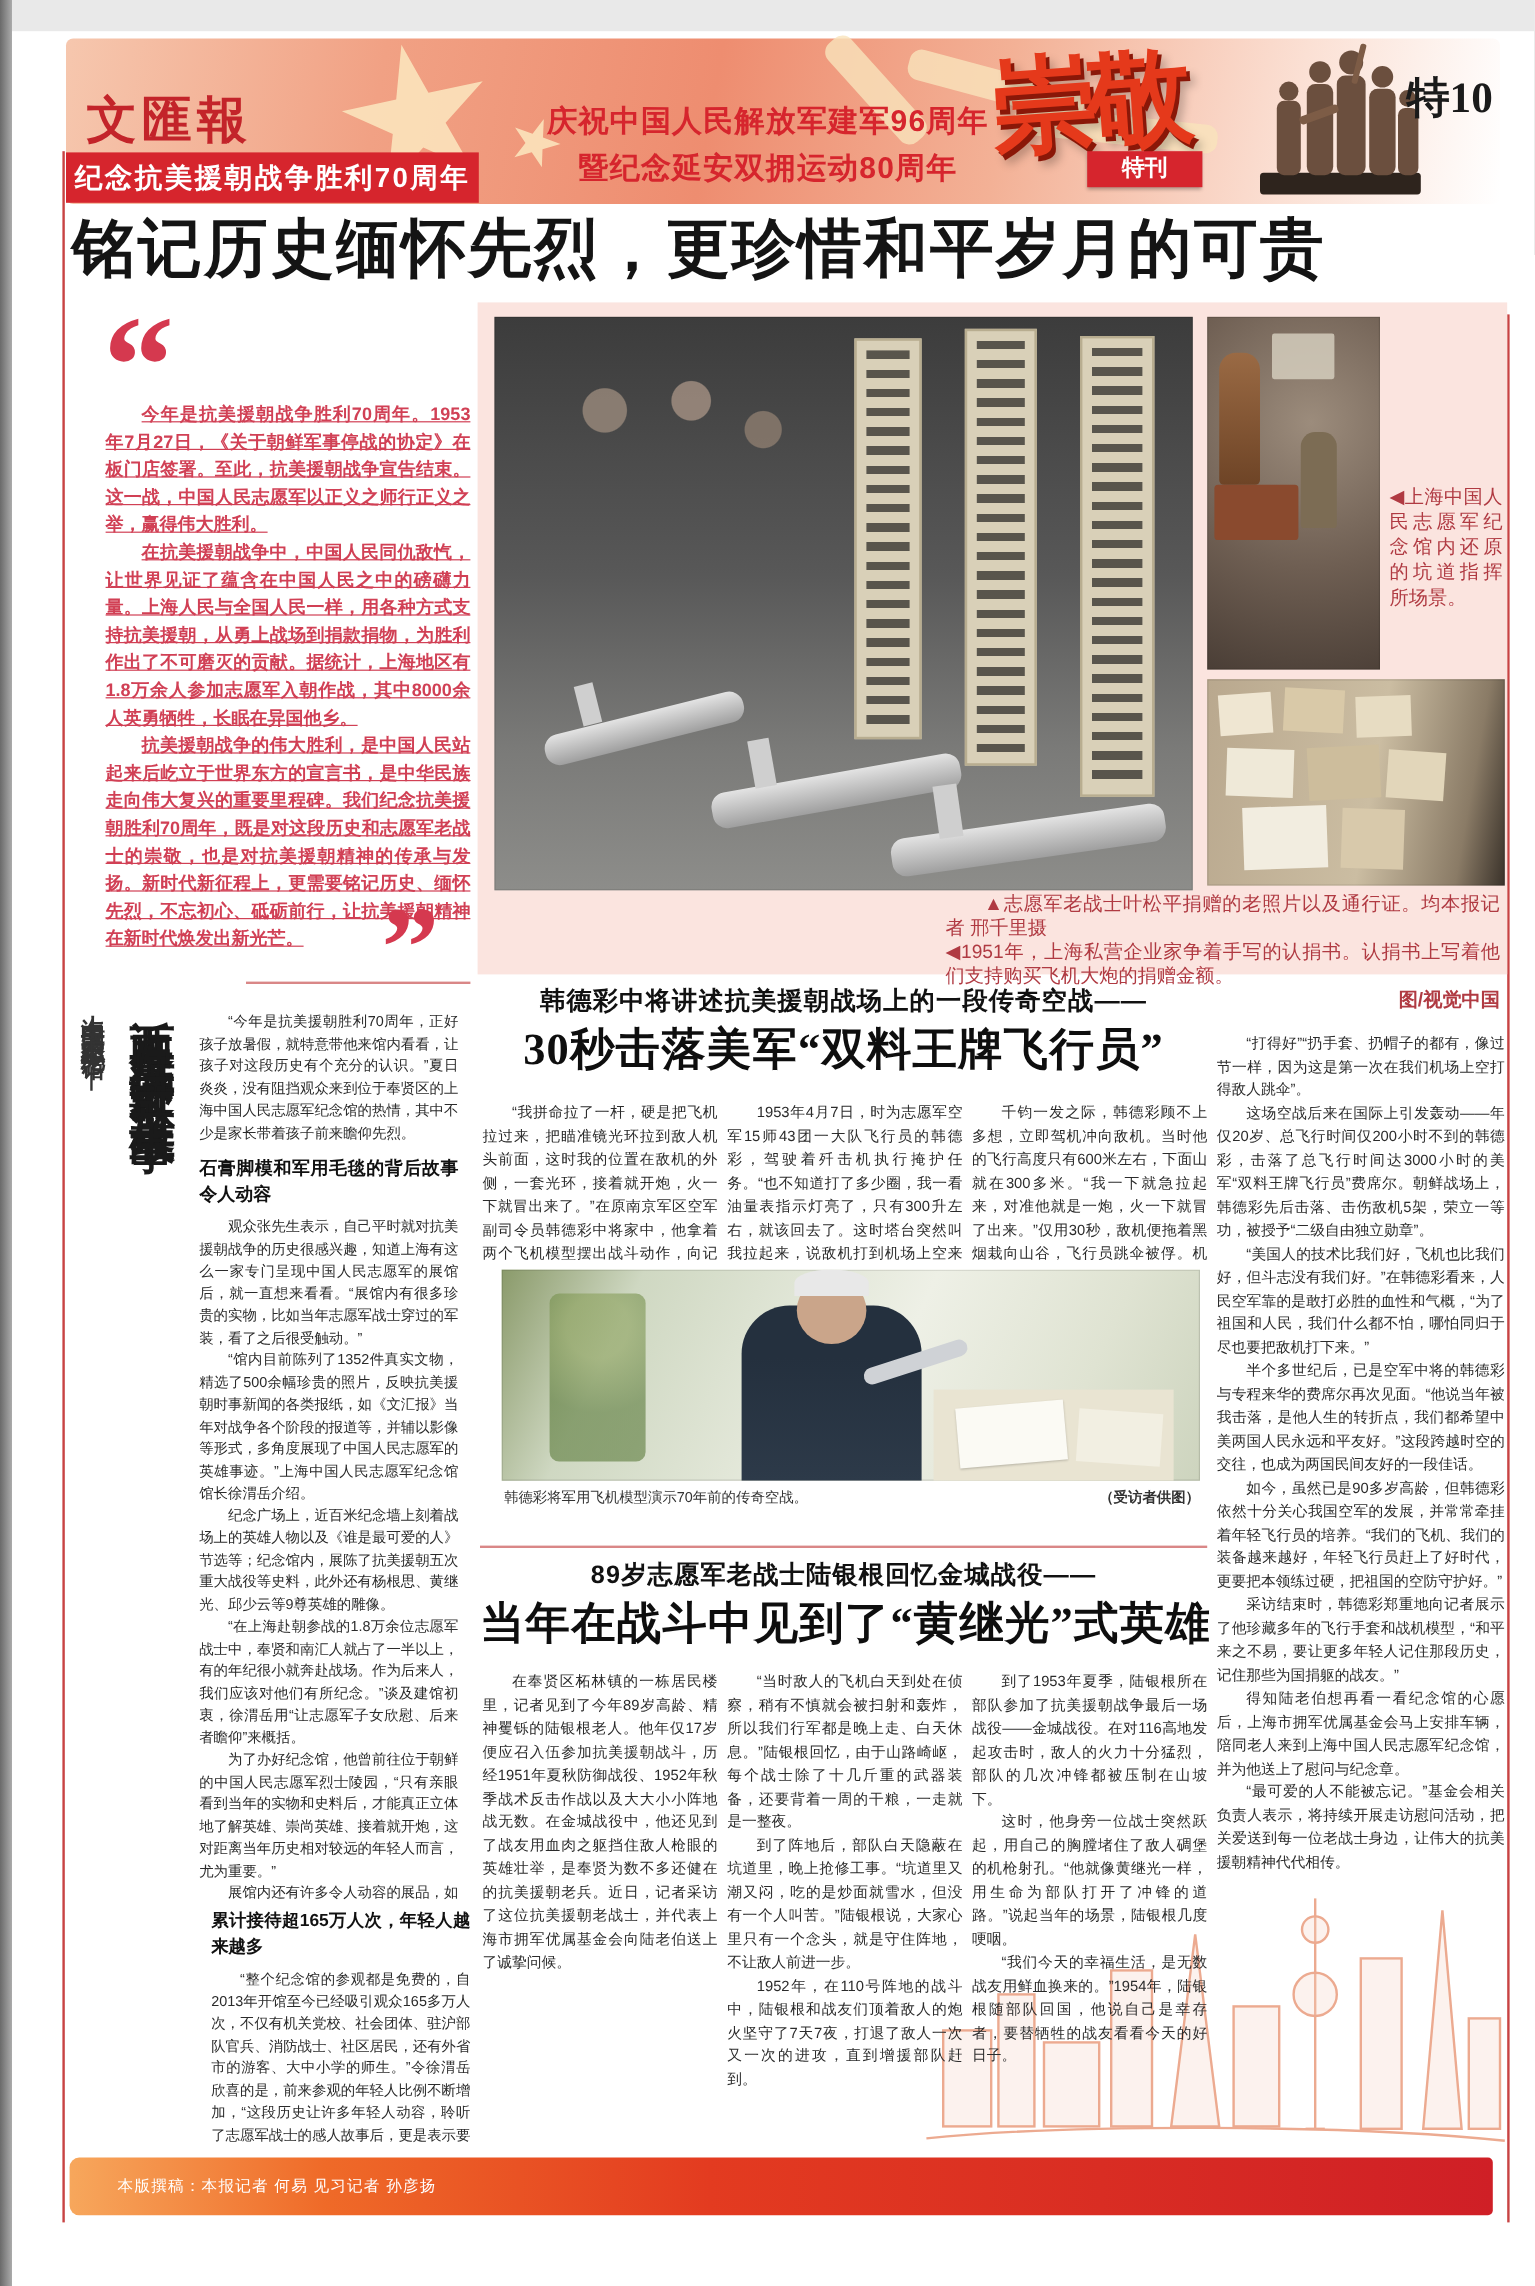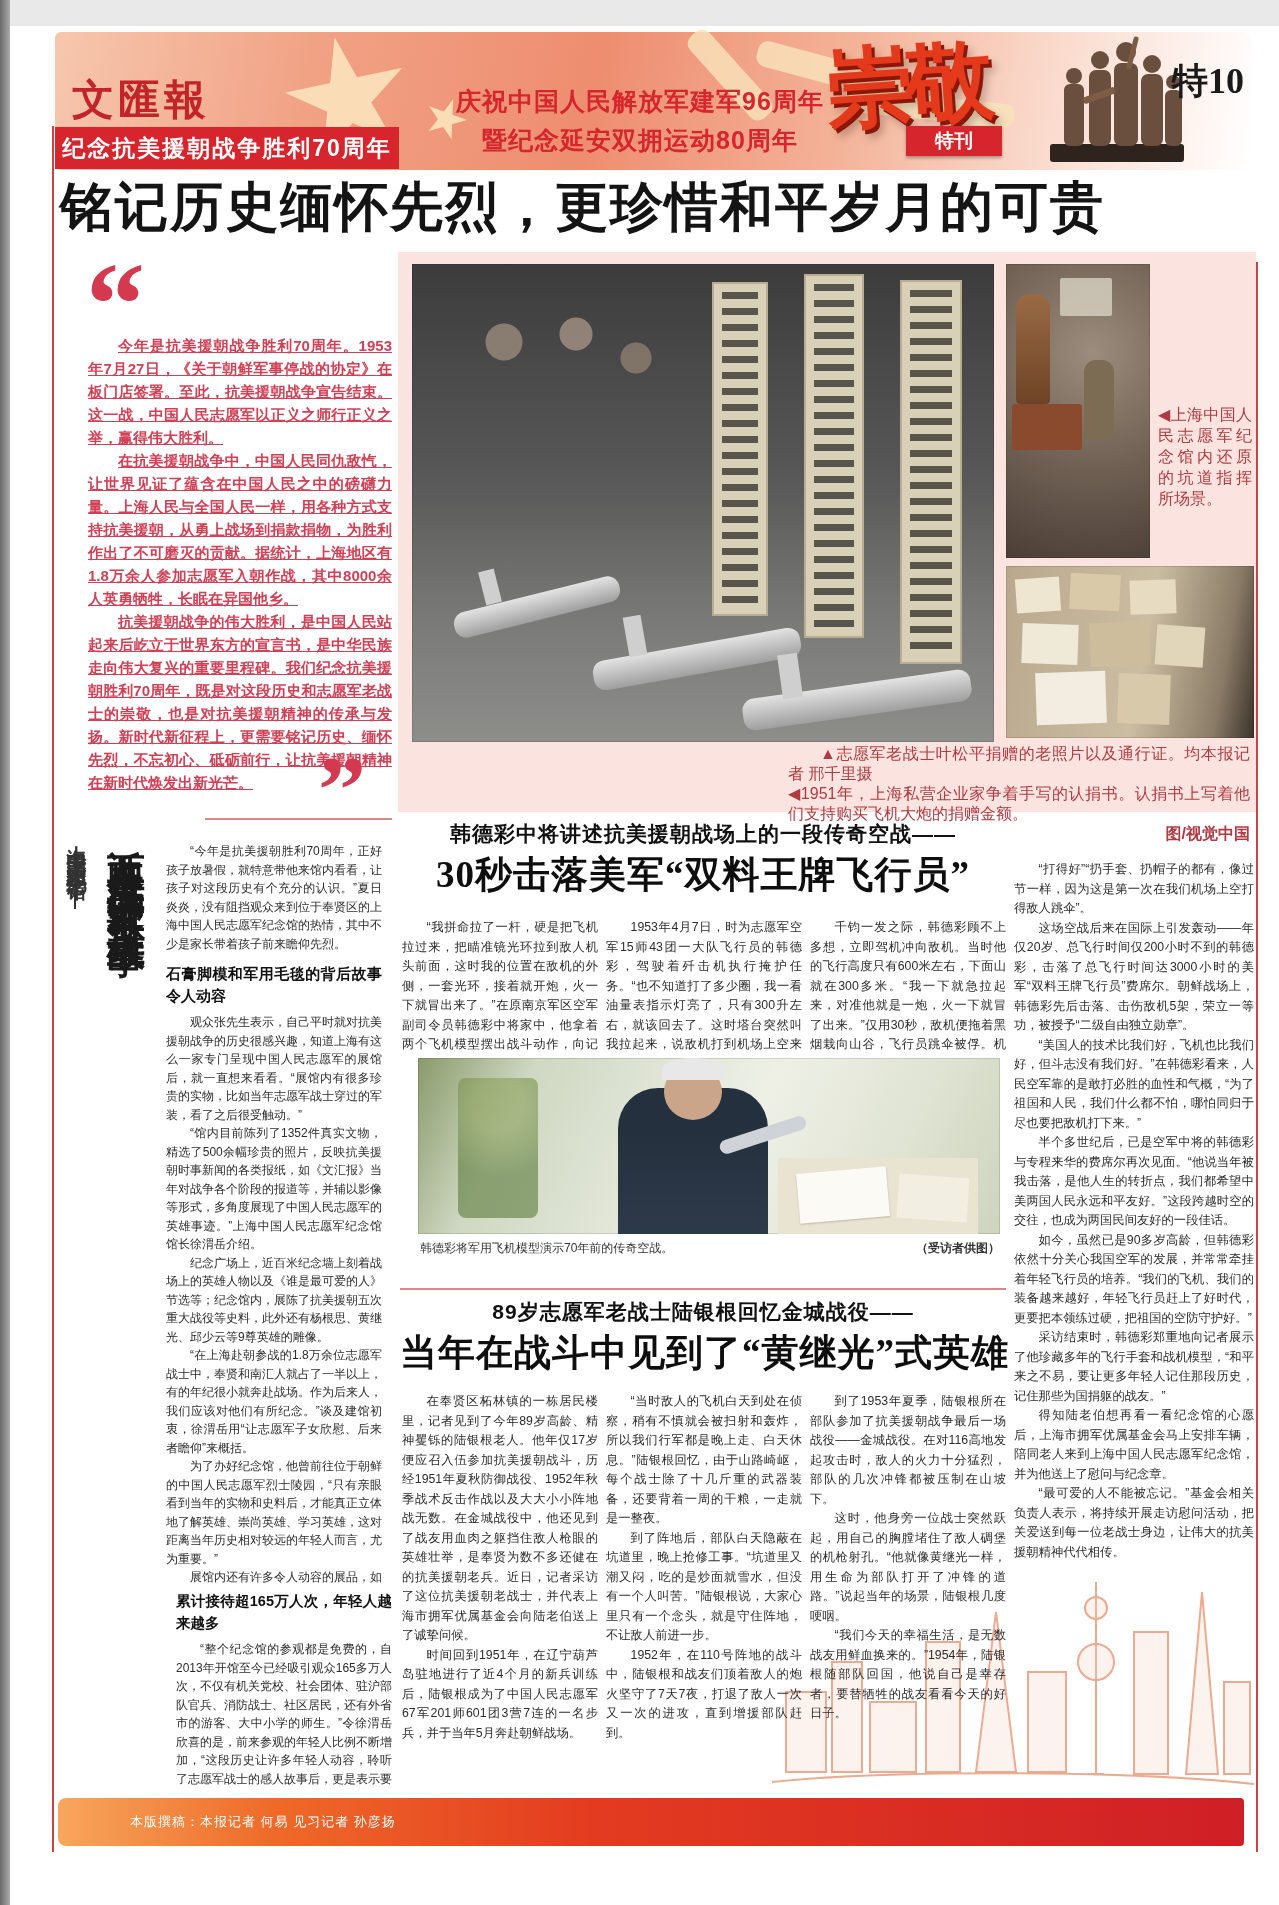--- a/index.html
+++ b/index.html
@@ -167,21 +167,21 @@
   <div class="abs vsmall" style="left:64px;top:830px;height:680px;">上海中国人民志愿军纪念馆——</div>
   <div class="abs vbig" style="left:100px;top:820px;height:700px;">近两千件展品讲述可歌可泣英雄故事</div>
 
   <div class="abs body-text" style="left:166px;top:842px;width:216px;height:742px;">
     <p>“今年是抗美援朝胜利70周年，正好孩子放暑假，就特意带他来馆内看看，让孩子对这段历史有个充分的认识。”夏日炎炎，没有阻挡观众来到位于奉贤区的上海中国人民志愿军纪念馆的热情，其中不少是家长带着孩子前来瞻仰先烈。</p>
     <p class="subhead">石膏脚模和军用毛毯的背后故事令人动容</p>
     <p>观众张先生表示，自己平时就对抗美援朝战争的历史很感兴趣，知道上海有这么一家专门呈现中国人民志愿军的展馆后，就一直想来看看。“展馆内有很多珍贵的实物，比如当年志愿军战士穿过的军装，看了之后很受触动。”</p>
     <p>“馆内目前陈列了1352件真实文物，精选了500余幅珍贵的照片，反映抗美援朝时事新闻的各类报纸，如《文汇报》当年对战争各个阶段的报道等，并辅以影像等形式，多角度展现了中国人民志愿军的英雄事迹。”上海中国人民志愿军纪念馆馆长徐渭岳介绍。</p>
     <p>纪念广场上，近百米纪念墙上刻着战场上的英雄人物以及《谁是最可爱的人》节选等；纪念馆内，展陈了抗美援朝五次重大战役等史料，此外还有杨根思、黄继光、邱少云等9尊英雄的雕像。</p>
     <p>“在上海赴朝参战的1.8万余位志愿军战士中，奉贤和南汇人就占了一半以上，有的年纪很小就奔赴战场。作为后来人，我们应该对他们有所纪念。”谈及建馆初衷，徐渭岳用“让志愿军子女欣慰、后来者瞻仰”来概括。</p>
-    <p>为了办好纪念馆，他曾前往位于朝鲜的中国人民志愿军烈士陵园，“只有亲眼看到当年的实物和史料后，才能真正立体地了解英雄、崇尚英雄、学习英雄，这对距离当年历史相对较远的年轻人而言，尤为重要。”</p>
+    <p>为了办好纪念馆，他曾前往位于朝鲜的中国人民志愿军烈士陵园，“只有亲眼看到当年的实物和史料后，才能真正立体地了解英雄、崇尚英雄、接着就开炮，这对距离当年历史相对较远的年轻人而言，尤为重要。”</p>
     <p>展馆内还有许多令人动容的展品，如原中国人民解放军26军88师262团2连政治指导员宋良东的遗孀毛翠庭女士捐赠的一对石膏脚模和一条军用毛毯。纪念馆工作人员徐青讲述，在朝鲜战场上，宋指导员双脚被冻坏，回国后国家为其打造了这对供制作矫形皮鞋使用的石膏脚模。“由于经受了零下40摄氏度以下的低温，许多志愿军战士的脚冻伤后，就需要穿上这种特制的矫形皮鞋，不然行走很困难。”军用毛毯则是在1950年11月缴获的战利品，后来给战士们作御寒物。宋良东负伤回国时躺在担架上，战友用这条毛毯裹住他负伤的双脚远行，至今已有70多年。</p>
 
   </div>
   <div class="abs body-text" style="left:176px;top:1590px;width:216px;height:196px;">
     <p class="subhead" style="font-size:14.5px;margin-top:0 !important;">累计接待超165万人次，年轻人越来越多</p>
     <p>“整个纪念馆的参观都是免费的，自2013年开馆至今已经吸引观众165多万人次，不仅有机关党校、社会团体、驻沪部队官兵、消防战士、社区居民，还有外省市的游客、大中小学的师生。”令徐渭岳欣喜的是，前来参观的年轻人比例不断增加，“这段历史让许多年轻人动容，聆听了志愿军战士的感人故事后，更是表示要珍惜来之不易的和平年代。”</p>
 
   </div>
 
   <div class="abs akicker" style="left:400px;top:820px;width:606px;">韩德彩中将讲述抗美援朝战场上的一段传奇空战——</div>
@@ -210,21 +210,20 @@
     <span>韩德彩将军用飞机模型演示70年前的传奇空战。</span>
     <span style="font-weight:bold;">（受访者供图）</span>
   </div>
 
   <div class="abs" style="left:400px;top:1288px;width:606px;height:2px;background:#d98787;"></div>
 
   <div class="abs akicker" style="left:400px;top:1298px;width:606px;">89岁志愿军老战士陆银根回忆金城战役——</div>
   <div class="abs ahead" style="left:400px;top:1328px;width:606px;">当年在战斗中见到了“黄继光”式英雄</div>
   <div class="abs col" style="left:402px;top:1392px;width:196px;height:394px;z-index:1;">
     <p>在奉贤区柘林镇的一栋居民楼里，记者见到了今年89岁高龄、精神矍铄的陆银根老人。他年仅17岁便应召入伍参加抗美援朝战斗，历经1951年夏秋防御战役、1952年秋季战术反击作战以及大大小小阵地战无数。在金城战役中，他还见到了战友用血肉之躯挡住敌人枪眼的英雄壮举，是奉贤为数不多还健在的抗美援朝老兵。近日，记者采访了这位抗美援朝老战士，并代表上海市拥军优属基金会向陆老伯送上了诚挚问候。</p>
-    <p>时间回到1951年，在辽宁葫芦岛驻地进行了近4个月的新兵训练后，陆银根成为了中国人民志愿军67军201师601团3营7连的一名步兵，并于当年5月奔赴朝鲜战场。</p>
   </div>
   <div class="abs col" style="left:606px;top:1392px;width:196px;height:394px;z-index:1;">
     <p>“当时敌人的飞机白天到处在侦察，稍有不慎就会被扫射和轰炸，所以我们行军都是晚上走、白天休息。”陆银根回忆，由于山路崎岖，每个战士除了十几斤重的武器装备，还要背着一周的干粮，一走就是一整夜。</p>
     <p>到了阵地后，部队白天隐蔽在坑道里，晚上抢修工事。“坑道里又潮又闷，吃的是炒面就雪水，但没有一个人叫苦。”陆银根说，大家心里只有一个念头，就是守住阵地，不让敌人前进一步。</p>
     <p>1952年，在110号阵地的战斗中，陆银根和战友们顶着敌人的炮火坚守了7天7夜，打退了敌人一次又一次的进攻，直到增援部队赶到。</p>
   </div>
   <div class="abs col" style="left:810px;top:1392px;width:196px;height:330px;z-index:1;">
     <p>到了1953年夏季，陆银根所在部队参加了抗美援朝战争最后一场战役——金城战役。在对116高地发起攻击时，敌人的火力十分猛烈，部队的几次冲锋都被压制在山坡下。</p>
     <p>这时，他身旁一位战士突然跃起，用自己的胸膛堵住了敌人碉堡的机枪射孔。“他就像黄继光一样，用生命为部队打开了冲锋的道路。”说起当年的场景，陆银根几度哽咽。</p>
     <p>“我们今天的幸福生活，是无数战友用鲜血换来的。”1954年，陆银根随部队回国，他说自己是幸存者，要替牺牲的战友看看今天的好日子。</p>
@@ -255,17 +254,17 @@
         <circle cx="330" cy="66" r="11"></circle>
         <line x1="322" y1="232" x2="338" y2="232"></line>
         <rect x="368" y="90" width="34" height="142"></rect>
         <polygon points="420,232 436,50 452,232"></polygon>
         <rect x="458" y="140" width="26" height="92"></rect>
         <path d="M6 240 C 120 228, 360 228, 488 242" fill="none"></path>
       </g>
     </svg>
   </div>
 
-  <div class="abs footerband" style="left:58px;top:1798px;width:1186px;height:48px;padding-left:72px;box-sizing:border-box;">
+  <div class="abs footerband" style="left:58px;top:1798px;width:1186px;height:48px;padding-left:40px;box-sizing:border-box;">
     <span>本版撰稿：本报记者 何易 见习记者 孙彦扬</span>
   </div>
 
 </div>
 
 </body></html>

